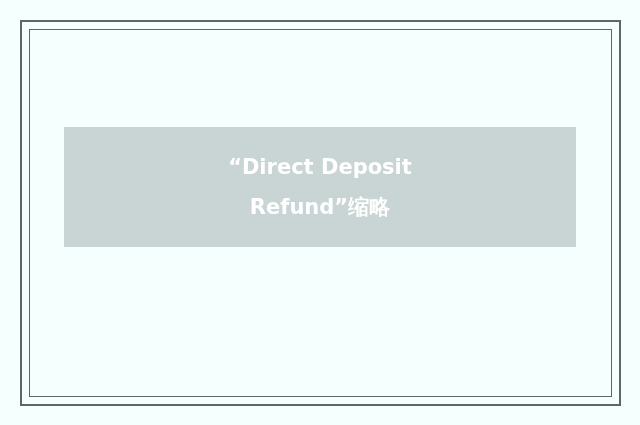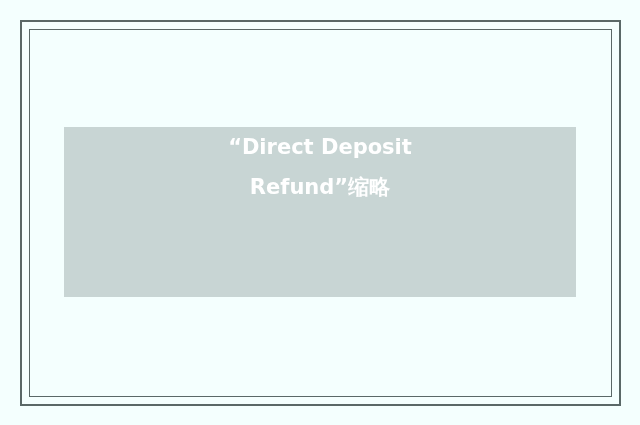--- a/index.html
+++ b/index.html
@@ -1,20 +1,20 @@
 <!DOCTYPE html>
 <html><head>
 <meta charset="utf-8">
 <style>
   html, body { margin:0; padding:0; }
   body { width:640px; height:425px; background:#f4fffe; position:relative; overflow:hidden; font-family:"DejaVu Sans", sans-serif; }
   .outer { position:absolute; left:20px; top:20px; width:597px; height:382px; border:2px solid #5a6867; }
   .inner { position:absolute; left:29px; top:29px; width:581px; height:366px; border:1px solid #5a6867; }
-  .thumb { position:absolute; left:64px; top:127px; width:512px; height:170px; background:#c8d5d4;
-           display:flex; justify-content:center; }
+  .thumb { position:absolute; left:64px; top:127px; width:512px; height:120px; background:#c8d5d4;
+           display:flex; align-items:center; justify-content:center; }
   .caption { width:200px; text-align:center; color:#ffffff; font-weight:bold; font-size:21px; line-height:40px; word-break:break-all; }
 </style>
 </head>
 <body>
 
 <div class="outer"></div>
 <div class="inner"></div>
 <div class="thumb">
   <div class="caption">“Direct Deposit Refund”缩略</div>
 </div>

